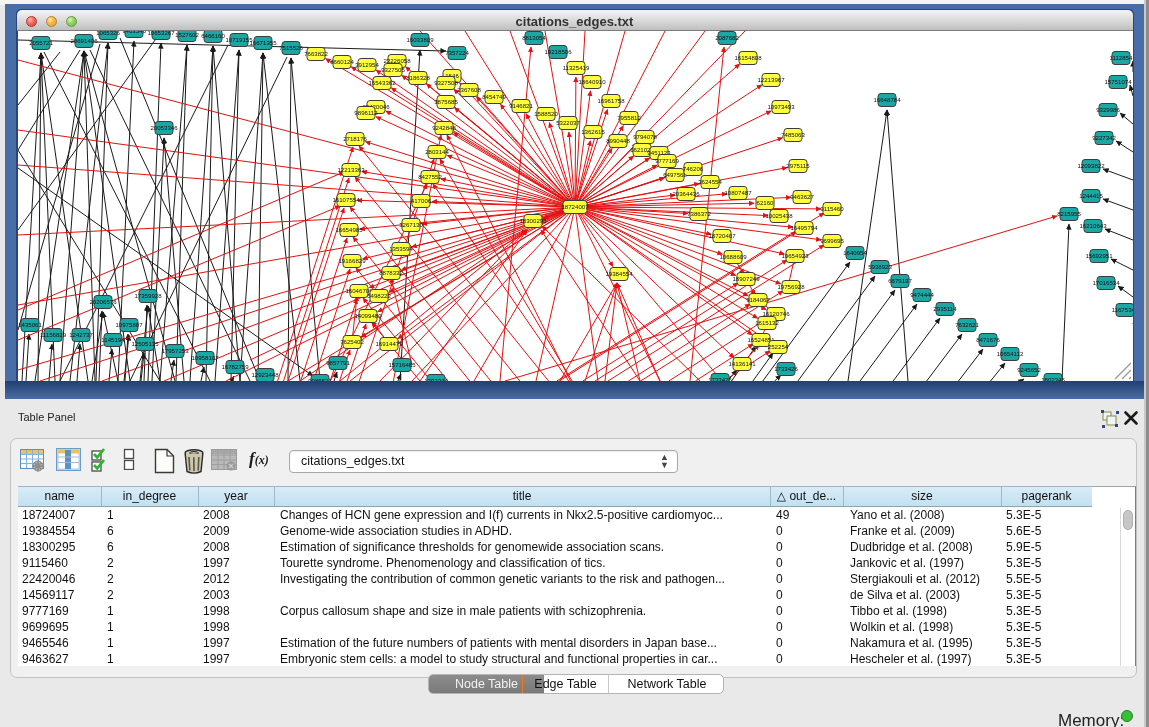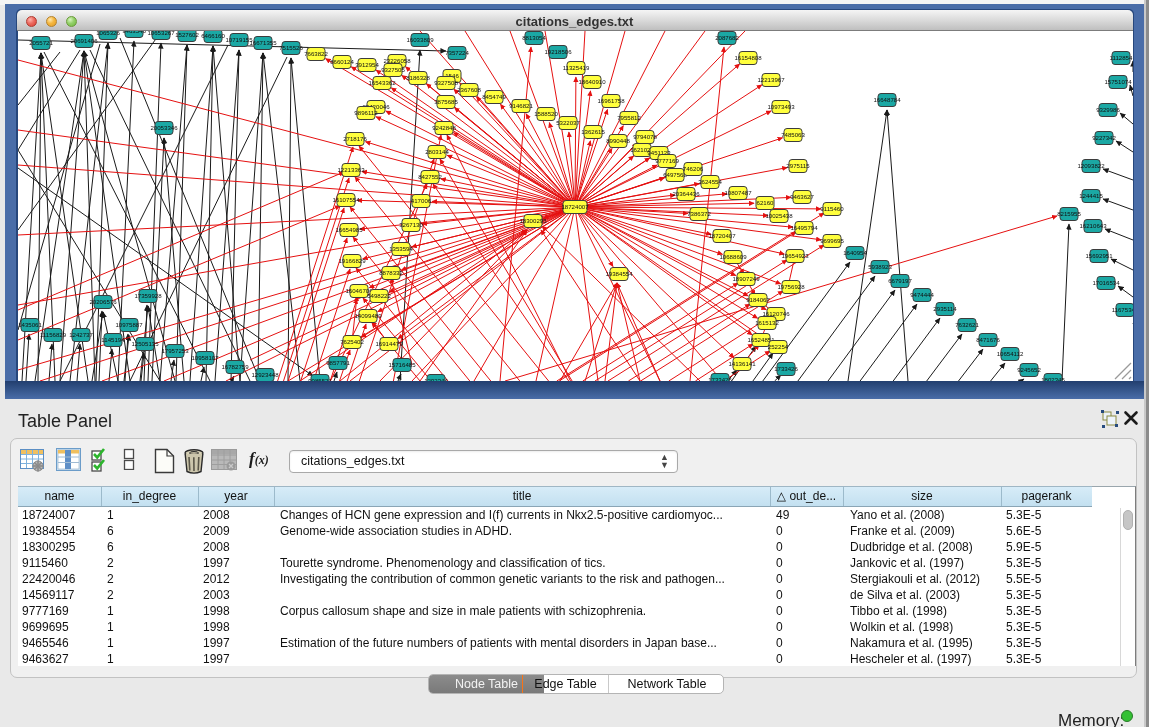--- a/index.html
+++ b/index.html
@@ -10,21 +10,21 @@
 #win{left:16px;top:9px;width:1118px;height:388px;background:#27477c;border-radius:5px 5px 0 0}
 #titlebar{left:17px;top:10px;width:1116px;height:21px;border-radius:5px 5px 0 0;
  background:linear-gradient(#f5f5f5,#d8d8d8 55%,#bfbfbf);border-bottom:1px solid #7c7c7c}
 #title{left:0;top:14px;width:1149px;text-align:center;font-size:13px;font-weight:bold;color:#333}
 .tl{top:16px;width:11px;height:11px;border-radius:50%}
 #winbottom{left:5px;top:381px;width:1141px;height:18px;background:linear-gradient(#223f6f,#4a6da8)}
 #rightstrip{left:1146px;top:0;width:3px;height:727px;background:#8c8c8c}
 #rightstrip2{left:1144px;top:0;width:2px;height:727px;background:#c9c9c9}
 
 #panel{left:0;top:399px;width:1146px;height:328px;background:#e9e9e9}
-#ptitle{left:18px;top:411px;font-size:18px;color:#222}
+#ptitle{left:18px;top:411px;font-size:11px;color:#222}
 #inner{left:10px;top:438px;width:1127px;height:240px;background:#f0f0f0;
  border:1px solid #c2c2c2;border-radius:7px}
 
 .ticon{top:448px}
 #combo{left:289px;top:450px;width:389px;height:23px;background:#fff;border:1px solid #a9a9a9;
  border-radius:4px;font-size:12.5px;color:#111;line-height:21px;padding-left:11px;
  box-shadow:inset 0 1px 2px rgba(0,0,0,.08)}
 #comboarr{left:660px;top:453px;font-size:9px;color:#444;line-height:8px;text-align:center}
 
 #thead{left:18px;top:486px;width:1074px;height:21px;background:linear-gradient(#d7ecf8,#c3e0f0);
@@ -687,20 +687,21 @@
     <span style="left:203px">2009</span>
     <span style="left:280px">Genome-wide association studies in ADHD.</span>
     <span style="left:776px">0</span>
     <span style="left:850px">Franke et al. (2009)</span>
     <span style="left:1006px">5.6E-5</span>
   </div>
 <div class="trow" style="top:539px">
     <span style="left:22px">18300295</span>
     <span style="left:107px">6</span>
     <span style="left:203px">2008</span>
+    <span style="left:280px">Estimation of significance thresholds for genomewide association scans.</span>
     <span style="left:776px">0</span>
     <span style="left:850px">Dudbridge et al. (2008)</span>
     <span style="left:1006px">5.9E-5</span>
   </div>
 <div class="trow" style="top:555px">
     <span style="left:22px">9115460</span>
     <span style="left:107px">2</span>
     <span style="left:203px">1997</span>
     <span style="left:280px">Tourette syndrome. Phenomenology and classification of tics.</span>
     <span style="left:776px">0</span>
@@ -747,20 +748,21 @@
     <span style="left:203px">1997</span>
     <span style="left:280px">Estimation of the future numbers of patients with mental disorders in Japan base...</span>
     <span style="left:776px">0</span>
     <span style="left:850px">Nakamura et al. (1995)</span>
     <span style="left:1006px">5.3E-5</span>
   </div>
 <div class="trow" style="top:651px">
     <span style="left:22px">9463627</span>
     <span style="left:107px">1</span>
     <span style="left:203px">1997</span>
+    <span style="left:280px">Embryonic stem cells: a model to study structural and functional properties in car...</span>
     <span style="left:776px">0</span>
     <span style="left:850px">Hescheler et al. (1997)</span>
     <span style="left:1006px">5.3E-5</span>
   </div>
 <div class="abs" id="tsb"></div>
 <div class="abs" id="tsbline"></div>
 <div class="abs" id="tsbthumb"></div>
 <div class="abs" id="tabs">
  <div class="seg" style="left:0;width:115px;background:linear-gradient(#8c8c8c,#777);color:#f2f2f2">Node Table</div>
  <div class="seg" style="left:93px;width:86px;border-left:1px solid #f97316">Edge Table</div>

